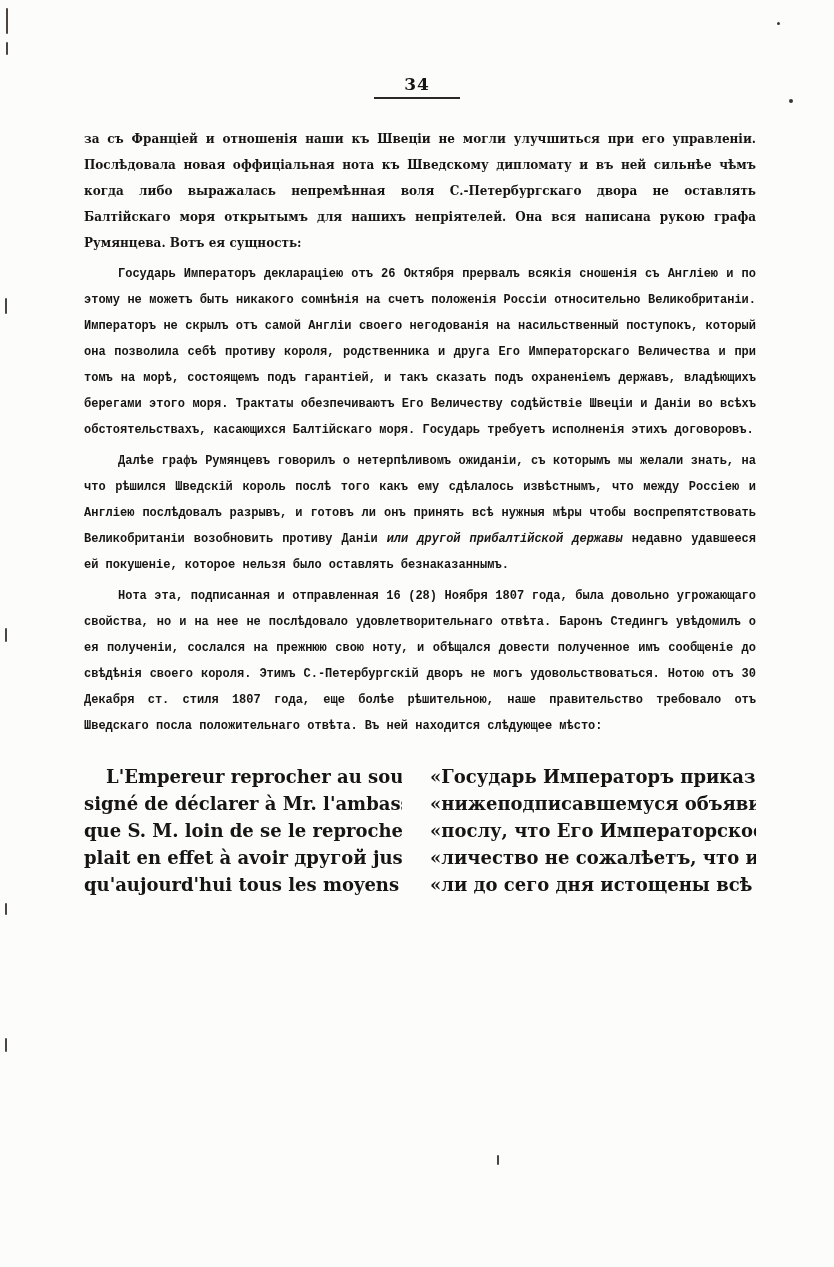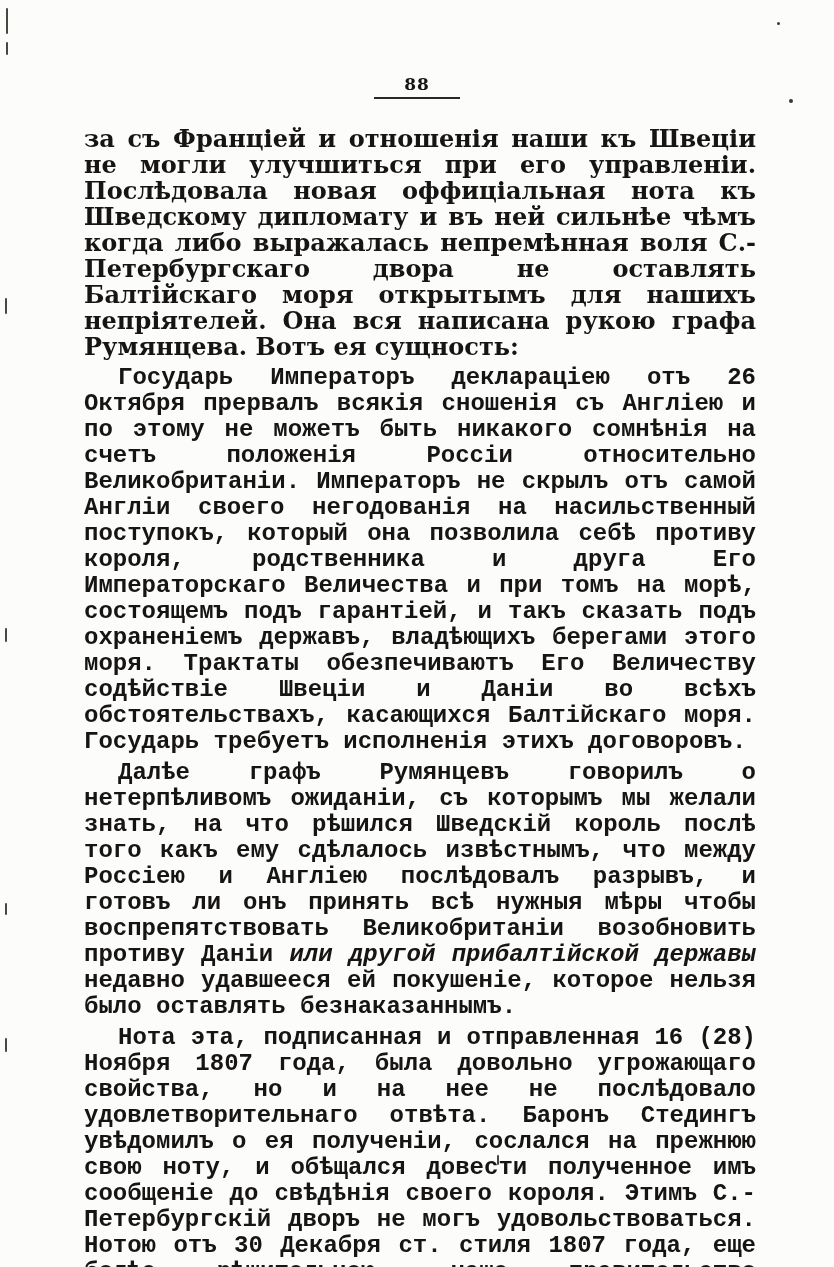--- a/index.html
+++ b/index.html
@@ -34,21 +34,21 @@
     margin: 3px auto 0 auto;
   }
   .content {
     position: absolute;
     left: 84px;
     top: 126px;
     width: 672px;
   }
   .para {
     margin: 0 0 5px 0;
-    font-size: 24px;
+    font-size: 12px;
     line-height: 26px;
     font-weight: 700;
     text-align: justify;
   }
   .para.indent { text-indent: 34px; font-family: Liberation Mono, monospace; }
   .para em { font-style: italic; font-weight: 700; }
   .quote-columns {
     display: flex;
     margin-top: 24px;
   }
@@ -78,21 +78,21 @@
     border-radius: 50%;
     background: #3a3733;
   }
 </style>
 </head>
 <body>
 
 <div class="page">
 
   <div class="page-number-wrap">
-    <span class="page-number">88</span>
+    <span class="page-number">34</span>
     <div class="page-number-rule"></div>
   </div>
 
   <div class="content">
 
     <p class="para">за съ Франціей и отношенія наши къ Швеціи не могли улучшиться при его управленіи. Послѣдовала новая оффиціальная нота къ Шведскому дипломату и въ ней сильнѣе чѣмъ когда либо выражалась непремѣнная воля С.-Петербургскаго двора не оставлять Балтійскаго моря открытымъ для нашихъ непріятелей. Она вся написана рукою графа Румянцева. Вотъ ея сущность:</p>
 
     <p class="para indent">Государь Императоръ деклараціею отъ 26 Октября прервалъ всякія сношенія съ Англіею и по этому не можетъ быть никакого сомнѣнія на счетъ положенія Россіи относительно Великобританіи. Императоръ не скрылъ отъ самой Англіи своего негодованія на насильственный поступокъ, который она позволила себѣ противу короля, родственника и друга Его Императорскаго Величества и при томъ на морѣ, состоящемъ подъ гарантіей, и такъ сказать подъ охраненіемъ державъ, владѣющихъ берегами этого моря. Трактаты обезпечиваютъ Его Величеству содѣйствіе Швеціи и Даніи во всѣхъ обстоятельствахъ, касающихся Балтійскаго моря. Государь требуетъ исполненія этихъ договоровъ.</p>
 
     <p class="para indent"><span>Далѣе графъ Румянцевъ говорилъ о нетерпѣливомъ ожиданіи, съ которымъ мы желали знать, на что рѣшился Шведскій король послѣ того какъ ему сдѣлалось извѣстнымъ, что между Россіею и Англіею послѣдовалъ разрывъ, и готовъ ли онъ принять всѣ нужныя мѣры чтобы воспрепятствовать Великобританіи возобновить противу Даніи </span><em>или другой прибалтійской державы</em><span> недавно удавшееся ей покушеніе, которое нельзя было оставлять безнаказаннымъ.</span></p>

